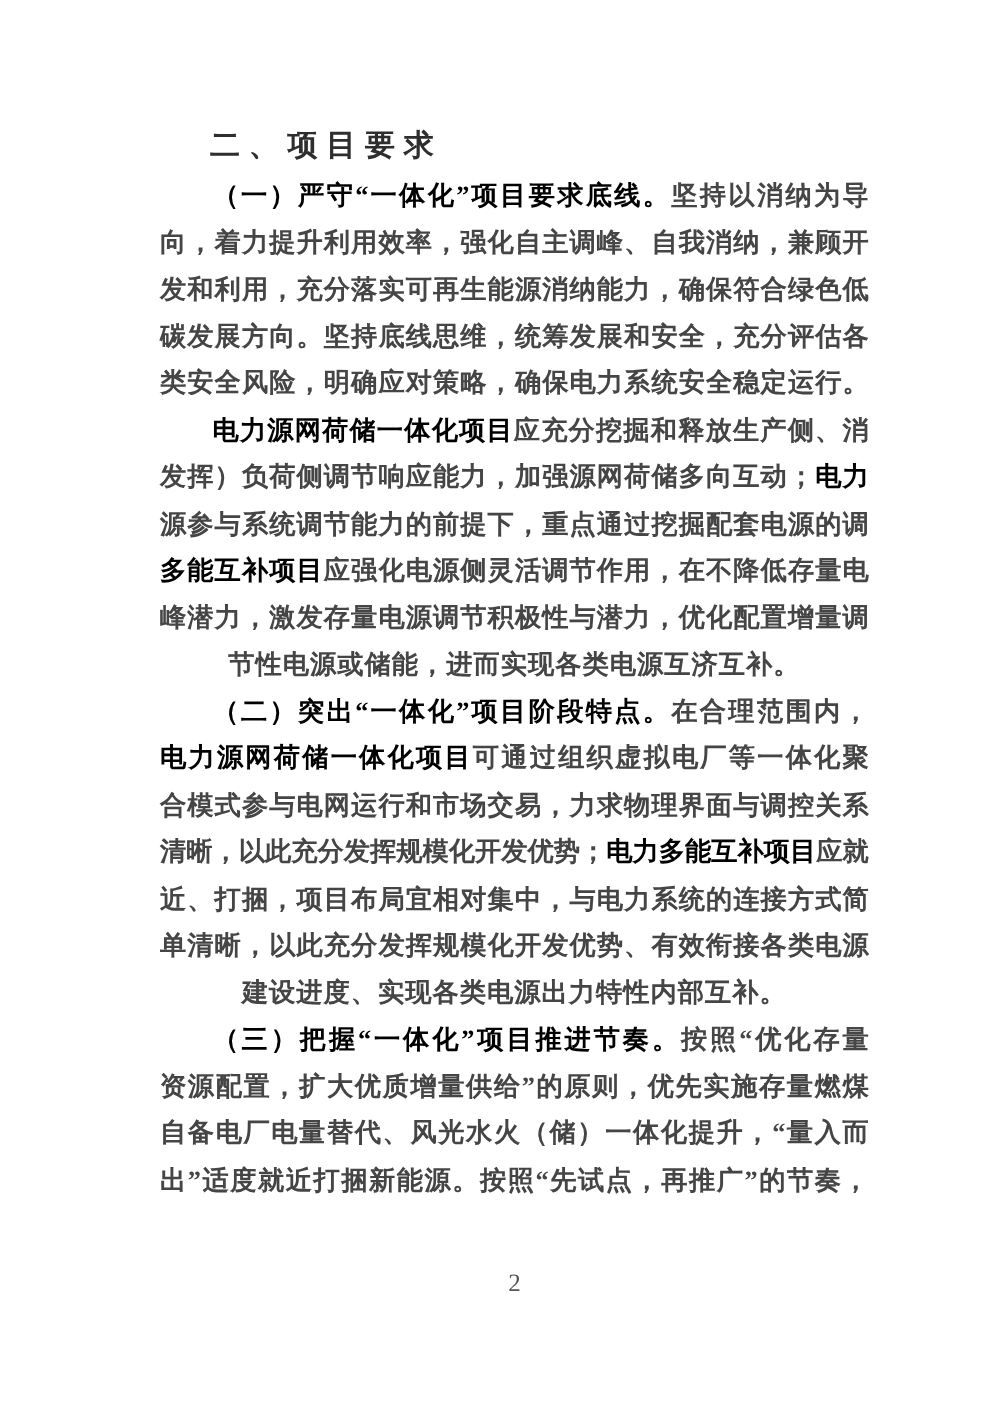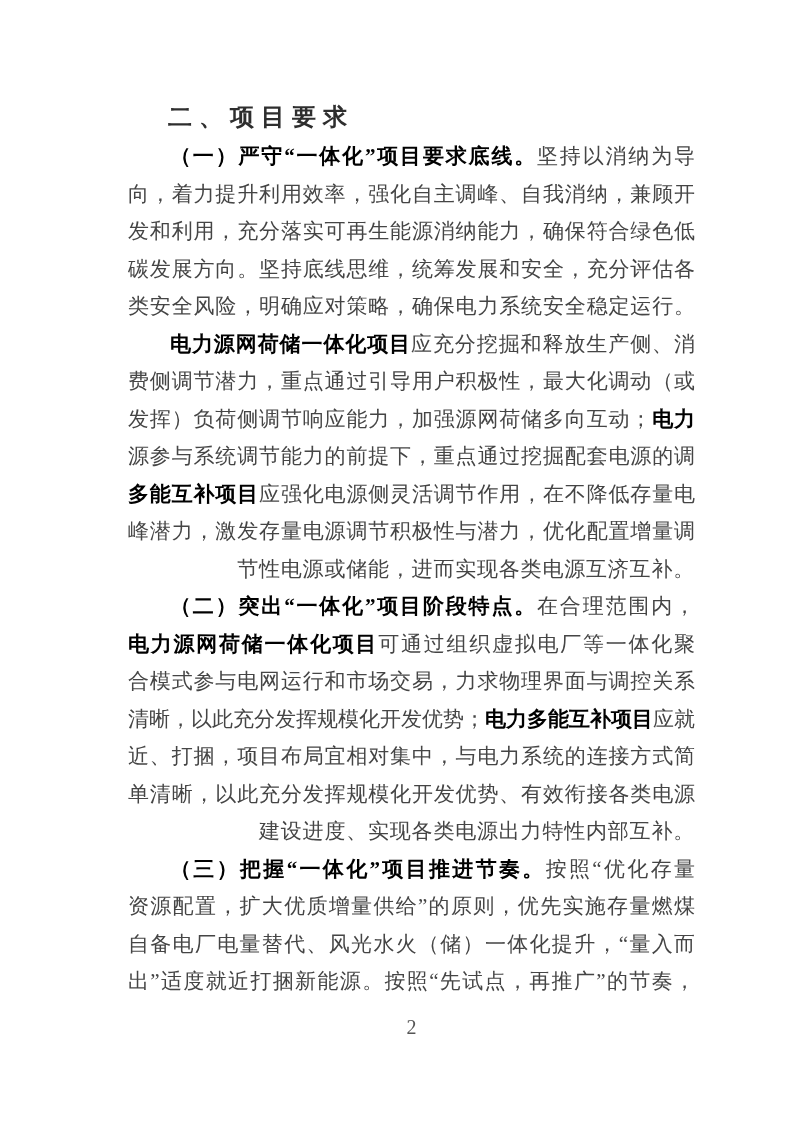--- a/index.html
+++ b/index.html
@@ -40,32 +40,32 @@
   .line {
     height: 37.5px;
     line-height: 37.5px;
     overflow: visible;
   }
   .line.justify {
     text-align: justify;
     text-align-last: justify;
   }
   .line.plain {
-    text-align: right;
+    text-align: center;
     letter-spacing: 0.8px;
   }
   .line.indent {
     text-indent: 42px;
   }
   .seg-bold {
     font-weight: 700;
     color: #000000;
   }
   .seg-normal {
-    font-weight: 400;
+    font-weight: 700;
   }
   .page-number {
     position: absolute;
     left: 128px;
     top: 1016px;
     width: 567px;
     text-align: center;
     font-size: 20px;
     color: #555555;
   }
@@ -76,21 +76,20 @@
 <div class="page">
   <div class="doc-heading">二、项目要求</div>
 
   <div class="doc-body" id="doc-body">
       <div class="line justify indent"><span class="seg-bold">（一）严守“一体化”项目要求底线。</span><span class="seg-normal">坚持以消纳为导</span></div>
       <div class="line justify"><span class="seg-normal">向，着力提升利用效率，强化自主调峰、自我消纳，兼顾开</span></div>
       <div class="line justify"><span class="seg-normal">发和利用，充分落实可再生能源消纳能力，确保符合绿色低</span></div>
       <div class="line justify"><span class="seg-normal">碳发展方向。坚持底线思维，统筹发展和安全，充分评估各</span></div>
       <div class="line justify"><span class="seg-normal">类安全风险，明确应对策略，确保电力系统安全稳定运行。</span></div>
       <div class="line justify indent"><span class="seg-bold">电力源网荷储一体化项目</span><span class="seg-normal">应充分挖掘和释放生产侧、消</span></div>
-      <div class="line justify"><span class="seg-normal">费侧调节潜力，重点通过引导用户积极性，最大化调动（或</span></div>
       <div class="line justify"><span class="seg-normal">发挥）负荷侧调节响应能力，加强源网荷储多向互动；</span><span class="seg-bold">电力</span></div>
       <div class="line justify"><span class="seg-normal">源参与系统调节能力的前提下，重点通过挖掘配套电源的调</span></div>
       <div class="line justify"><span class="seg-bold">多能互补项目</span><span class="seg-normal">应强化电源侧灵活调节作用，在不降低存量电</span></div>
       <div class="line justify"><span class="seg-normal">峰潜力，激发存量电源调节积极性与潜力，优化配置增量调</span></div>
       <div class="line plain"><span class="seg-normal">节性电源或储能，进而实现各类电源互济互补。</span></div>
       <div class="line justify indent"><span class="seg-bold">（二）突出“一体化”项目阶段特点。</span><span class="seg-normal">在合理范围内，</span></div>
       <div class="line justify"><span class="seg-bold">电力源网荷储一体化项目</span><span class="seg-normal">可通过组织虚拟电厂等一体化聚</span></div>
       <div class="line justify"><span class="seg-normal">合模式参与电网运行和市场交易，力求物理界面与调控关系</span></div>
       <div class="line justify"><span class="seg-normal">清晰，以此充分发挥规模化开发优势；</span><span class="seg-bold">电力多能互补项目</span><span class="seg-normal">应就</span></div>
       <div class="line justify"><span class="seg-normal">近、打捆，项目布局宜相对集中，与电力系统的连接方式简</span></div>

